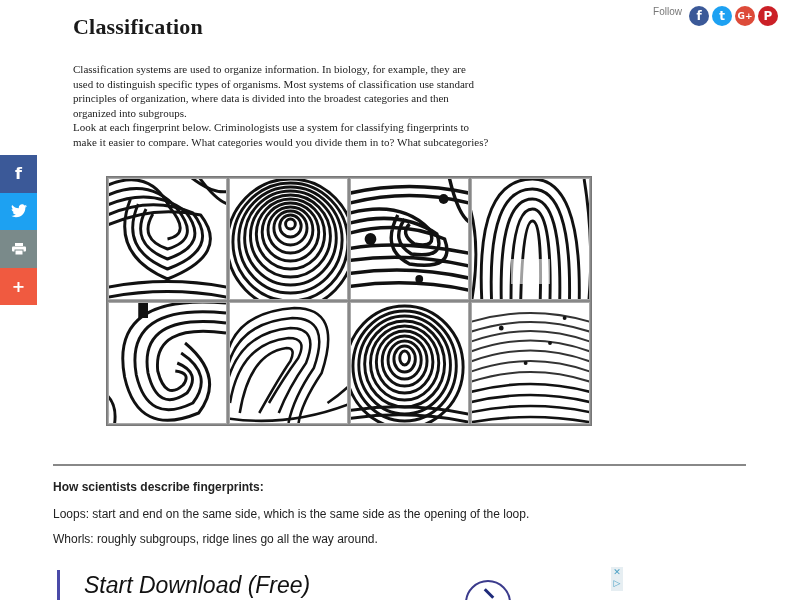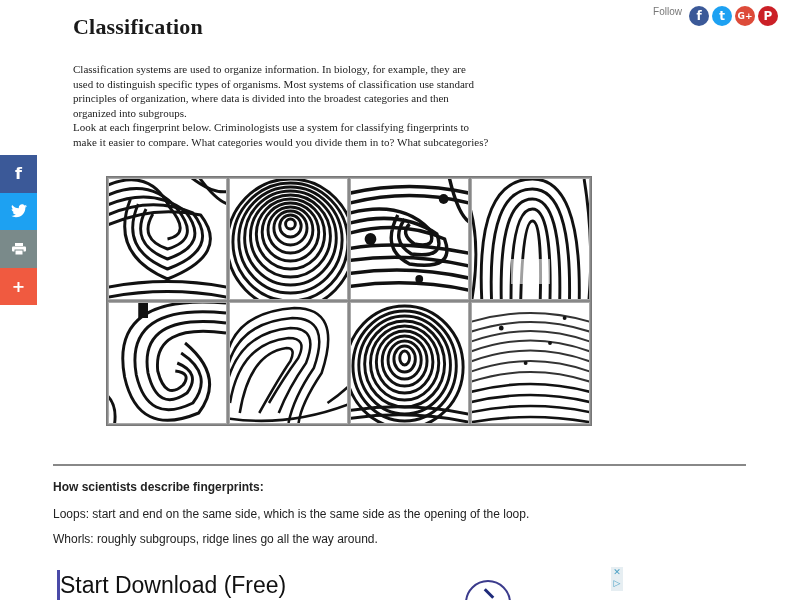--- a/index.html
+++ b/index.html
@@ -54,22 +54,22 @@
     .divider {
       position: absolute; left: 53px; top: 464px; width: 693px; height: 2px; background: #888;
     }
 
     .notes { position: absolute; left: 53px; top: 480px; font-size: 12px; color: #222; }
     .notes .heading { font-weight: bold; margin-bottom: 13px; }
     .notes .line { margin-bottom: 11px; }
 
     .ad-title {
       position: absolute; left: 57px; top: 570px;
-      border-left: 3px solid #4a4aa8; padding-left: 0;
-      font-size: 23px; color: #111; line-height: 30px;
+      border-left: 3px solid #4a4aa8; padding-left: 24px;
+      font-size: 23px; color: #111; line-height: 30px; font-style: italic;
     }
     .ad-circle {
       position: absolute; left: 465px; top: 580px; width: 46px; height: 46px;
       border-radius: 50%; border: 2px solid #3b3b8c;
     }
     .ad-circle::after {
       content: ""; position: absolute; left: 16px; top: 10px; width: 12px; height: 3px;
       background: #1e2a7a; transform: rotate(45deg);
     }
     .ad-close {

